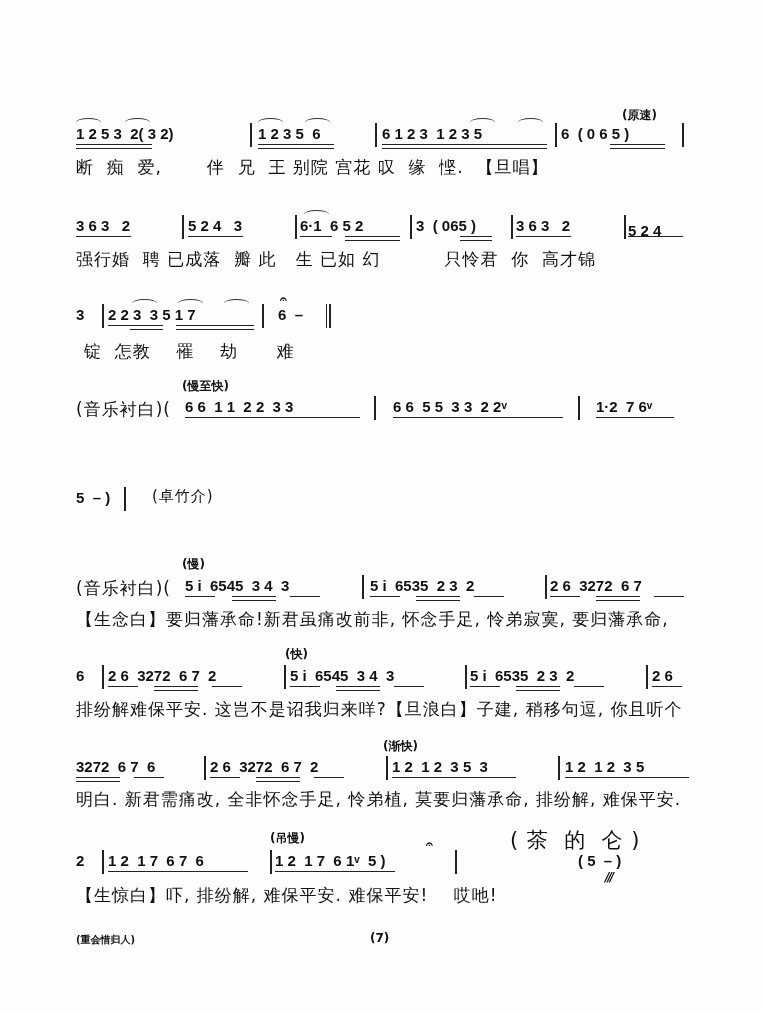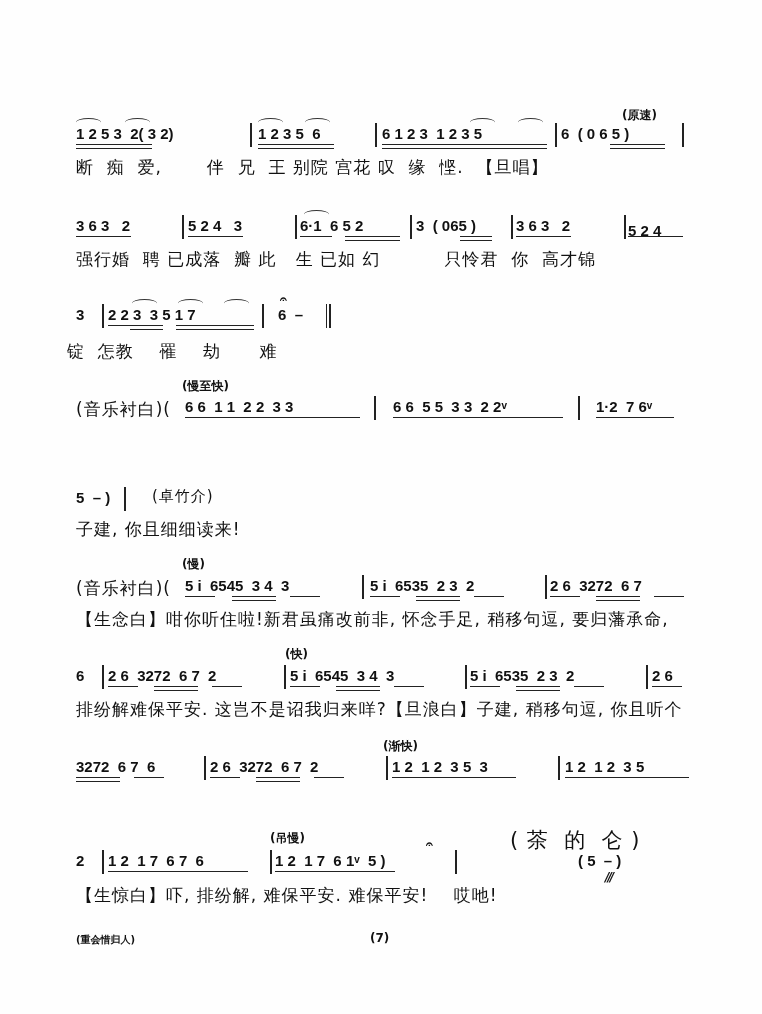--- a/index.html
+++ b/index.html
@@ -71,55 +71,54 @@
   <div class="bar" style="left:262px;top:304px"></div>
   <div class="notes" style="left:278px;top:306px">6  –</div>
   <div class="dbar" style="left:326px;top:304px"></div>
   <div class="ul1" style="left:108px;top:325px;width:55px"></div>
   <div class="ul2" style="left:130px;top:325px;width:33px"></div>
   <div class="ul2" style="left:176px;top:325px;width:78px"></div>
   <div class="slur" style="left:132px;top:299px;width:25px"></div>
   <div class="slur" style="left:178px;top:299px;width:25px"></div>
   <div class="slur" style="left:224px;top:299px;width:25px"></div>
   <div class="tempo" style="left:280px;top:292px">𝄐</div>
-  <div class="lyric" style="left:67px;top:340px">锭  怎教    罹    劫      难</div>
+  <div class="lyric" style="left:84px;top:340px">锭  怎教    罹    劫      难</div>
 
   <div class="tempo" style="left:182px;top:378px">(慢至快)</div>
   <div class="lyric" style="left:76px;top:398px">(音乐衬白)(</div>
   <div class="notes" style="left:185px;top:398px">6 6  1 1  2 2  3 3</div>
   <div class="bar" style="left:374px;top:396px"></div>
   <div class="notes" style="left:393px;top:398px">6 6  5 5  3 3  2 2ᵛ</div>
   <div class="bar" style="left:578px;top:396px"></div>
   <div class="notes" style="left:596px;top:398px">1·2  7 6ᵛ</div>
   <div class="ul1" style="left:185px;top:417px;width:175px"></div>
   <div class="ul1" style="left:393px;top:417px;width:170px"></div>
   <div class="ul1" style="left:596px;top:417px;width:78px"></div>
 
   <div class="notes" style="left:76px;top:489px">5  – )</div>
   <div class="bar" style="left:124px;top:487px"></div>
   <div class="lyric" style="left:152px;top:487px;font-size:15px">(卓竹介)</div>
-  <div class="lyric" style="left:76px;top:518px">子建, 你且细细读来!</div>
 
   <div class="tempo" style="left:182px;top:556px">(慢)</div>
   <div class="lyric" style="left:76px;top:577px">(音乐衬白)(</div>
   <div class="notes" style="left:185px;top:577px">5 i  6545  3 4  3</div>
   <div class="bar" style="left:362px;top:575px"></div>
   <div class="notes" style="left:370px;top:577px">5 i  6535  2 3  2</div>
   <div class="bar" style="left:545px;top:575px"></div>
   <div class="notes" style="left:550px;top:577px">2 6  3272  6 7</div>
   <div class="ul1" style="left:185px;top:596px;width:30px"></div>
   <div class="ul2" style="left:232px;top:596px;width:44px"></div>
   <div class="ul1" style="left:290px;top:596px;width:30px"></div>
   <div class="ul1" style="left:370px;top:596px;width:30px"></div>
   <div class="ul2" style="left:416px;top:596px;width:44px"></div>
   <div class="ul1" style="left:474px;top:596px;width:30px"></div>
   <div class="ul1" style="left:550px;top:596px;width:30px"></div>
   <div class="ul2" style="left:596px;top:596px;width:44px"></div>
   <div class="ul1" style="left:654px;top:596px;width:30px"></div>
-  <div class="lyric" style="left:76px;top:608px">【生念白】咁你听住啦!新君虽痛改前非, 怀念手足, 稍移句逗, 要归藩承命,</div>
+  <div class="lyric" style="left:76px;top:608px">【生念白】要归藩承命!新君虽痛改前非, 怀念手足, 怜弟寂寞, 要归藩承命,</div>
 
   <div class="tempo" style="left:285px;top:646px">(快)</div>
   <div class="notes" style="left:76px;top:667px">6</div>
   <div class="bar" style="left:102px;top:665px"></div>
   <div class="notes" style="left:108px;top:667px">2 6  3272  6 7  2</div>
   <div class="bar" style="left:284px;top:665px"></div>
   <div class="notes" style="left:290px;top:667px">5 i  6545  3 4  3</div>
   <div class="bar" style="left:465px;top:665px"></div>
   <div class="notes" style="left:470px;top:667px">5 i  6535  2 3  2</div>
   <div class="bar" style="left:646px;top:665px"></div>
@@ -144,20 +143,21 @@
   <div class="notes" style="left:392px;top:758px">1 2  1 2  3 5  3</div>
   <div class="bar" style="left:558px;top:756px"></div>
   <div class="notes" style="left:565px;top:758px">1 2  1 2  3 5</div>
   <div class="ul2" style="left:76px;top:777px;width:44px"></div>
   <div class="ul1" style="left:134px;top:777px;width:30px"></div>
   <div class="ul1" style="left:210px;top:777px;width:30px"></div>
   <div class="ul2" style="left:256px;top:777px;width:44px"></div>
   <div class="ul1" style="left:314px;top:777px;width:30px"></div>
   <div class="ul1" style="left:392px;top:777px;width:124px"></div>
   <div class="ul1" style="left:565px;top:777px;width:124px"></div>
+  <div class="lyric" style="left:76px;top:788px">明白. 新君需痛改, 全非怀念手足, 怜弟植, 莫要归藩承命, 排纷解, 难保平安.</div>
 
   <div class="tempo" style="left:270px;top:830px">(吊慢)</div>
   <div class="lyric" style="left:510px;top:826px;font-size:21px">( 茶  的  仑 )</div>
   <div class="notes" style="left:76px;top:852px">2</div>
   <div class="bar" style="left:102px;top:850px"></div>
   <div class="notes" style="left:108px;top:852px">1 2  1 7  6 7  6</div>
   <div class="bar" style="left:270px;top:850px"></div>
   <div class="notes" style="left:275px;top:852px">1 2  1 7  6 1ᵛ  5 )</div>
   <div class="bar" style="left:455px;top:850px"></div>
   <div class="tempo" style="left:426px;top:837px">𝄐</div>

